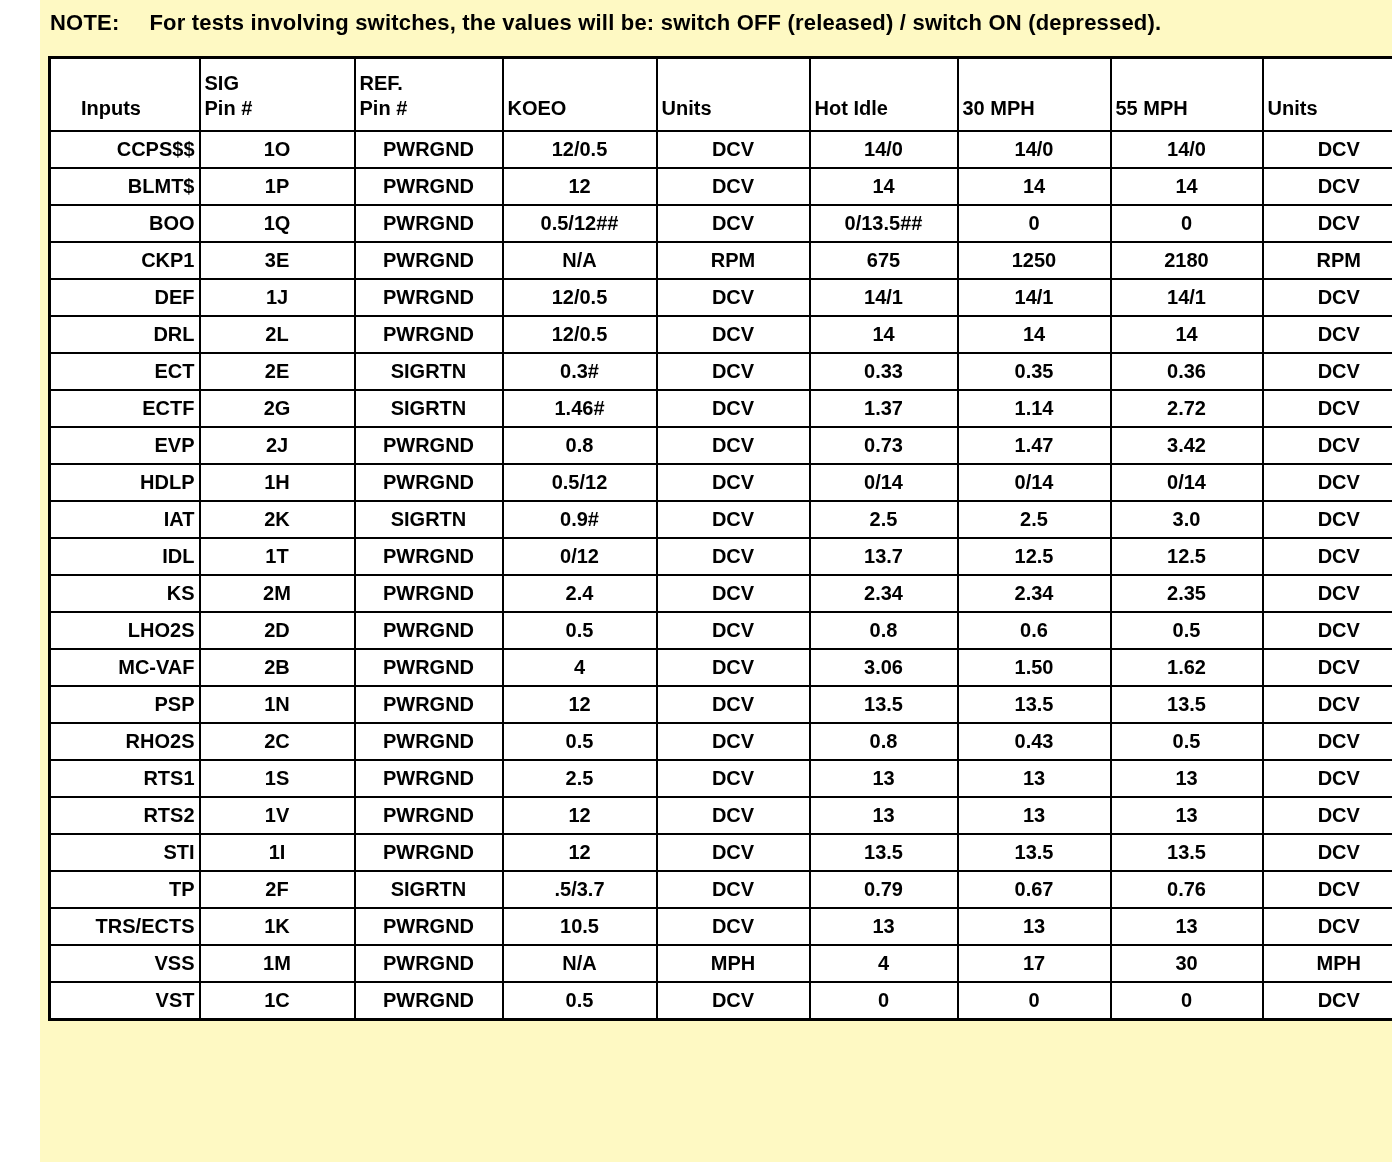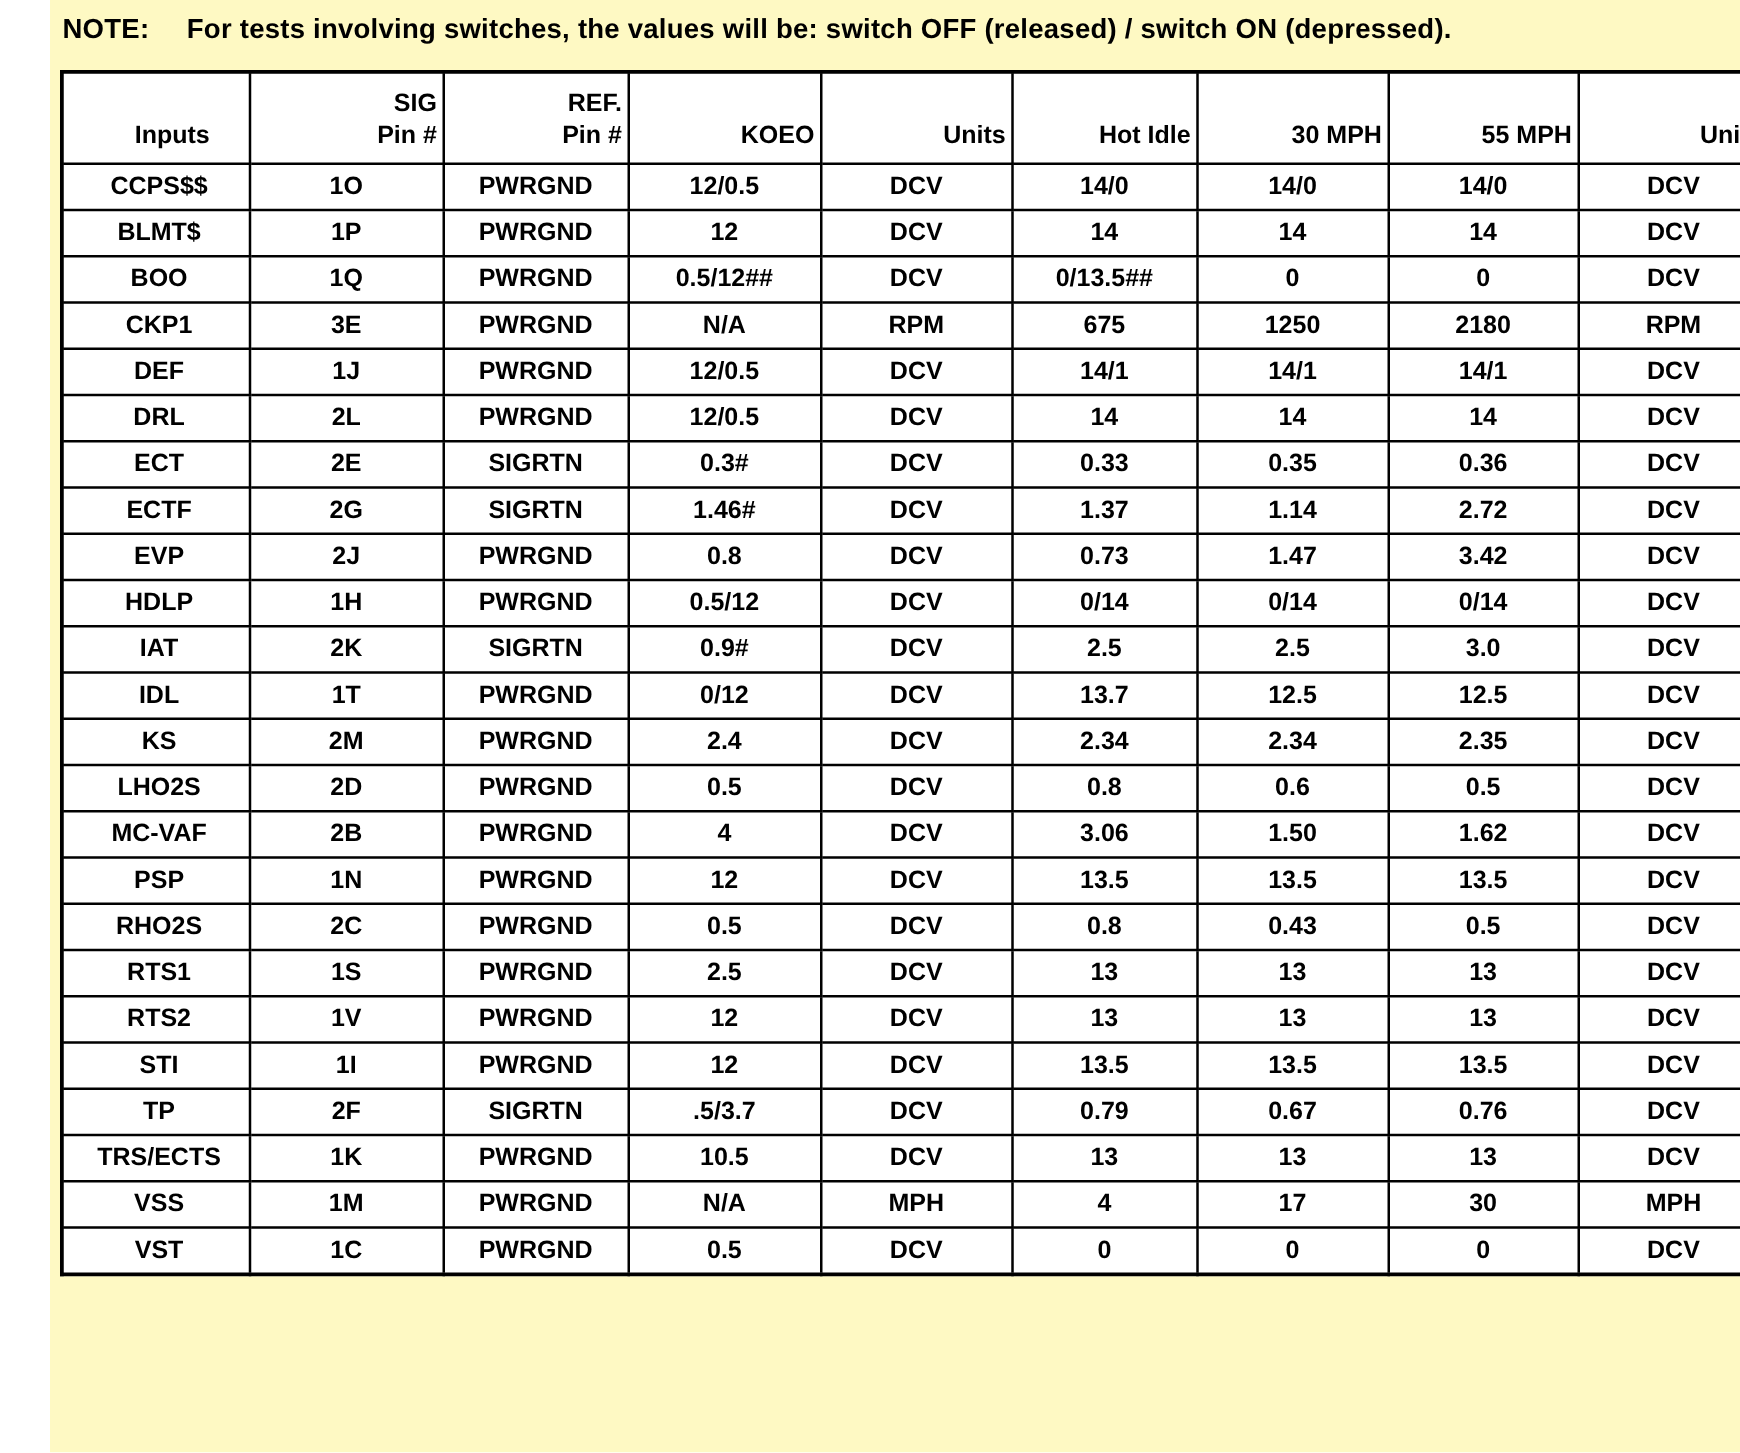--- a/index.html
+++ b/index.html
@@ -37,39 +37,39 @@
   }
   .pin-table th,
   .pin-table td {
     border: 2px solid #000;
     font-weight: bold;
     overflow: hidden;
   }
   .pin-table th {
     font-size: 20px;
     vertical-align: bottom;
-    text-align: right;
+    text-align: left;
     white-space: pre-line;
     height: 56px;
     padding: 6px 4px 9px 4px;
     line-height: 1.25;
   }
   .pin-table th.col-inputs {
-    text-align: center;
+    text-align: left;
     padding-left: 30px;
   }
   .pin-table td {
     font-size: 20px;
     text-align: center;
     height: 26px;
     padding: 4px 4px 5px 4px;
     white-space: nowrap;
   }
   .pin-table td.col-inputs {
-    text-align: center;
+    text-align: right;
     padding-left: 9px;
   }
 </style>
 </head>
 <body>
 
 <div class="page">
 
   <p class="note">
     <span class="note-label">NOTE:</span><span>For tests involving switches, the values will be: switch OFF (released) / switch ON (depressed).</span>

